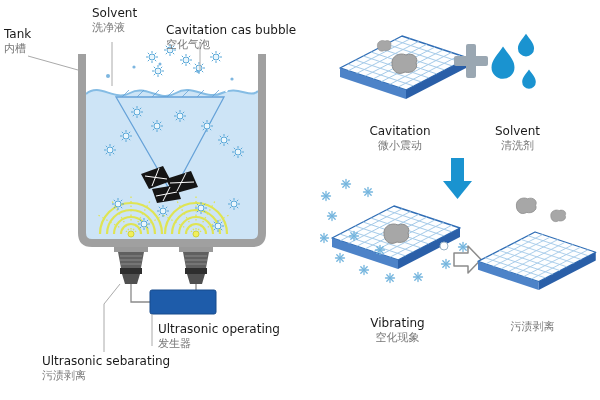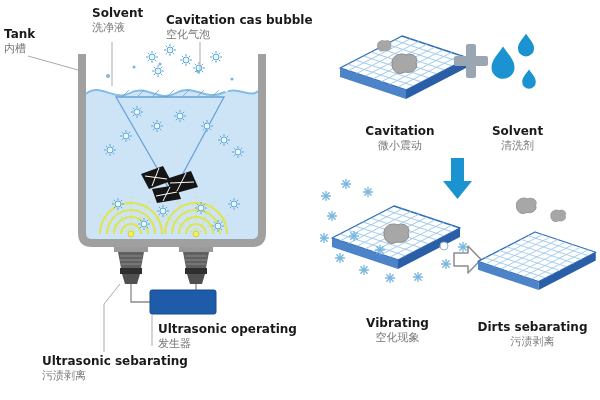--- a/index.html
+++ b/index.html
@@ -1,21 +1,21 @@
 <!DOCTYPE html>
 <html><head>
 <meta charset="utf-8">
 <title>Ultrasonic Cleaning Diagram</title>
 <style>
   html,body{margin:0;padding:0;background:#fff;}
   #stage{position:relative;width:600px;height:400px;background:#fff;overflow:hidden;
          font-family:"DejaVu Sans","Liberation Sans",sans-serif;}
   svg{position:absolute;top:0;}
   .lbl{position:absolute;}
-  .lbl .en{display:block;font-weight:bold;font-size:12px;color:#1a1a1a;line-height:1.25;}
+  .lbl .en{display:block;font-weight:normal;font-size:12px;color:#1a1a1a;line-height:1.25;}
   .lbl .zh{display:block;font-size:11px;color:#777;line-height:1.3;}
   .center{text-align:center;}
 </style>
 </head>
 <body>
 
 <div id="stage">
 
   <svg width="320" height="400" style="left:0">
     <defs>
@@ -253,21 +253,21 @@
   <div class="lbl" style="left:4px;top:27px">
     <span class="en">Tank</span>
     <span class="zh">内槽</span>
   </div>
 
   <div class="lbl" style="left:92px;top:6px">
     <span class="en">Solvent</span>
     <span class="zh">洗净液</span>
   </div>
 
-  <div class="lbl" style="left:166px;top:13px">
+  <div class="lbl" style="left:166px;top:23px">
     <span class="en">Cavitation cas bubble</span>
     <span class="zh">空化气泡</span>
   </div>
 
   <div class="lbl" style="left:158px;top:322px">
     <span class="en">Ultrasonic operating</span>
     <span class="zh">发生器</span>
   </div>
 
   <div class="lbl" style="left:42px;top:354px">
@@ -284,17 +284,16 @@
     <span class="en">Solvent</span>
     <span class="zh">清洗剂</span>
   </div>
 
   <div class="lbl center" style="left:330px;top:316px;width:135px">
     <span class="en">Vibrating</span>
     <span class="zh">空化现象</span>
   </div>
 
   <div class="lbl center" style="left:465px;top:320px;width:135px">
-    <span class="en">Dirts sebarating</span>
     <span class="zh">污渍剥离</span>
   </div>
 
 </div>
 
 </body></html>

